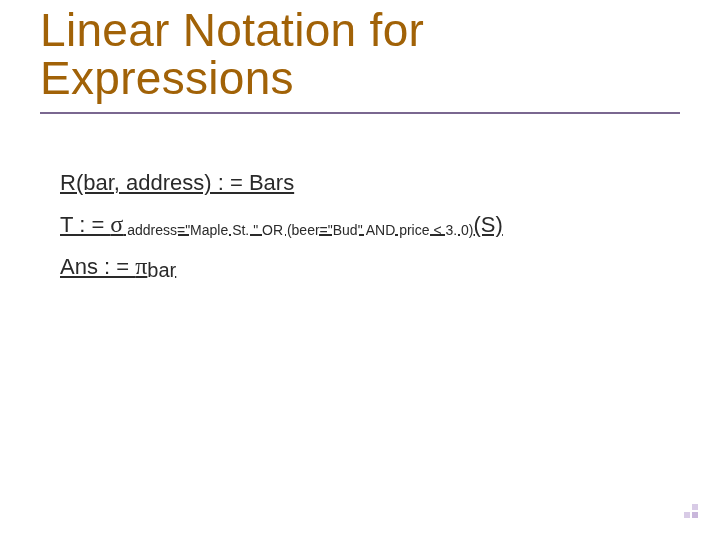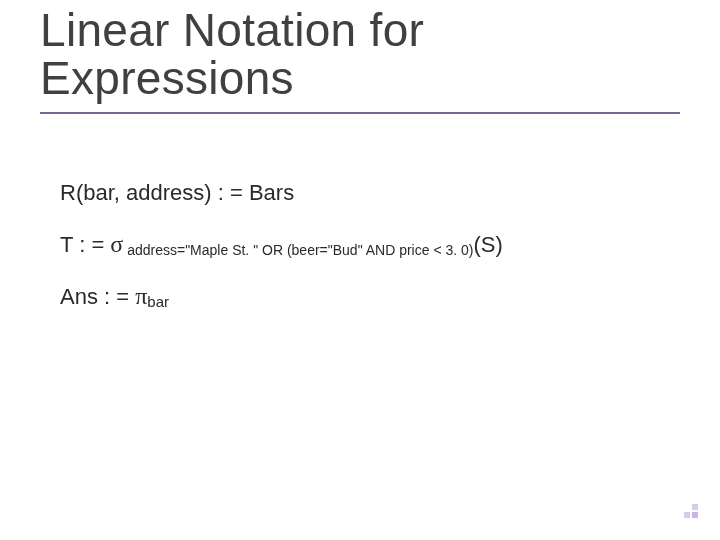--- a/index.html
+++ b/index.html
@@ -16,21 +16,21 @@
     position: relative;
     width: 720px;
     height: 540px;
     box-sizing: border-box;
   }
   .title {
     position: absolute;
     left: 40px;
     top: 6px;
     right: 40px;
-    color: #404040;
+    color: #a16207;
     font-size: 46px;
     line-height: 1.05;
     font-weight: 400;
     letter-spacing: 0.3px;
   }
   .title-underline {
     position: absolute;
     left: 40px;
     right: 40px;
     top: 112px;
@@ -40,29 +40,30 @@
   .body {
     position: absolute;
     left: 60px;   
     right: 40px;
     top: 158px;
     color: #2a2a2a;
     font-size: 22px;
     line-height: 1.35;
   }
   .line {
-    margin: 20px 0;
+    margin: 10px 0;
     white-space: nowrap;
+    text-decoration: underline;
   }
   .sym {
     font-family: "Symbol", "Times New Roman", serif;
     font-size: 24px;
   }
   .sub {
-    font-size: 15px;
+    font-size: 20px;
     vertical-align: -3px;
   }
   .subcond {
     font-size: 14px;
     vertical-align: -3px;
   }
   .decor {
     position: absolute;
     right: 22px;
     bottom: 22px;

